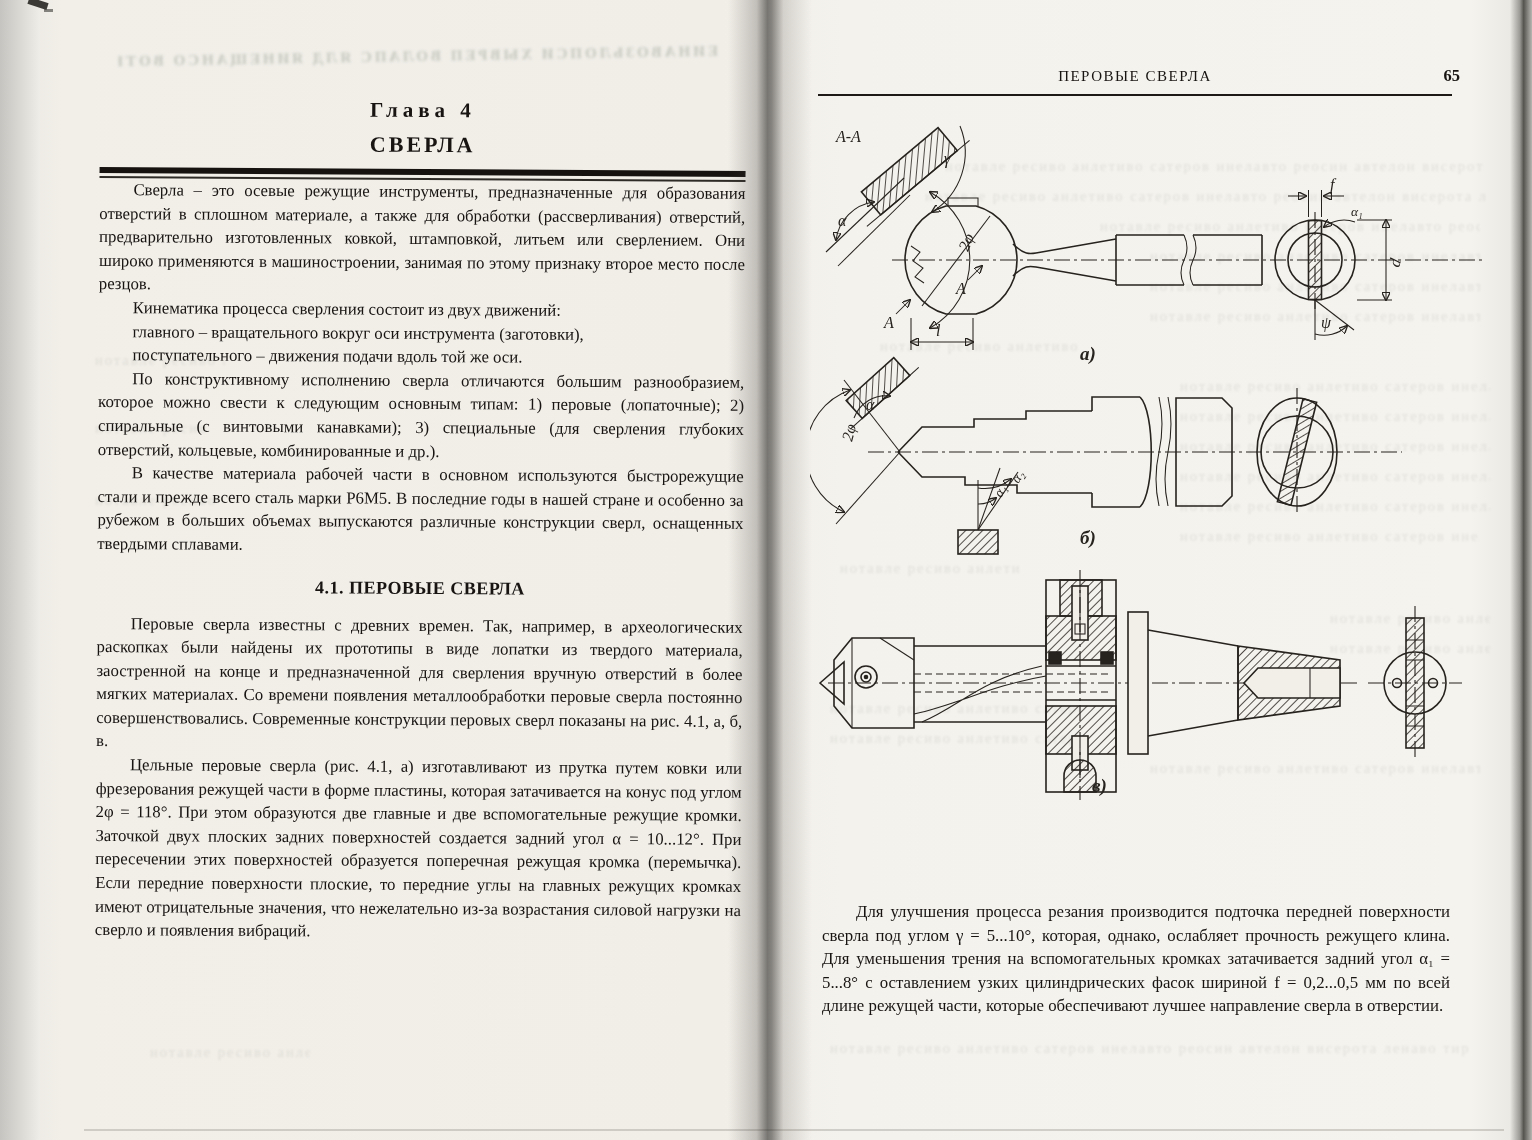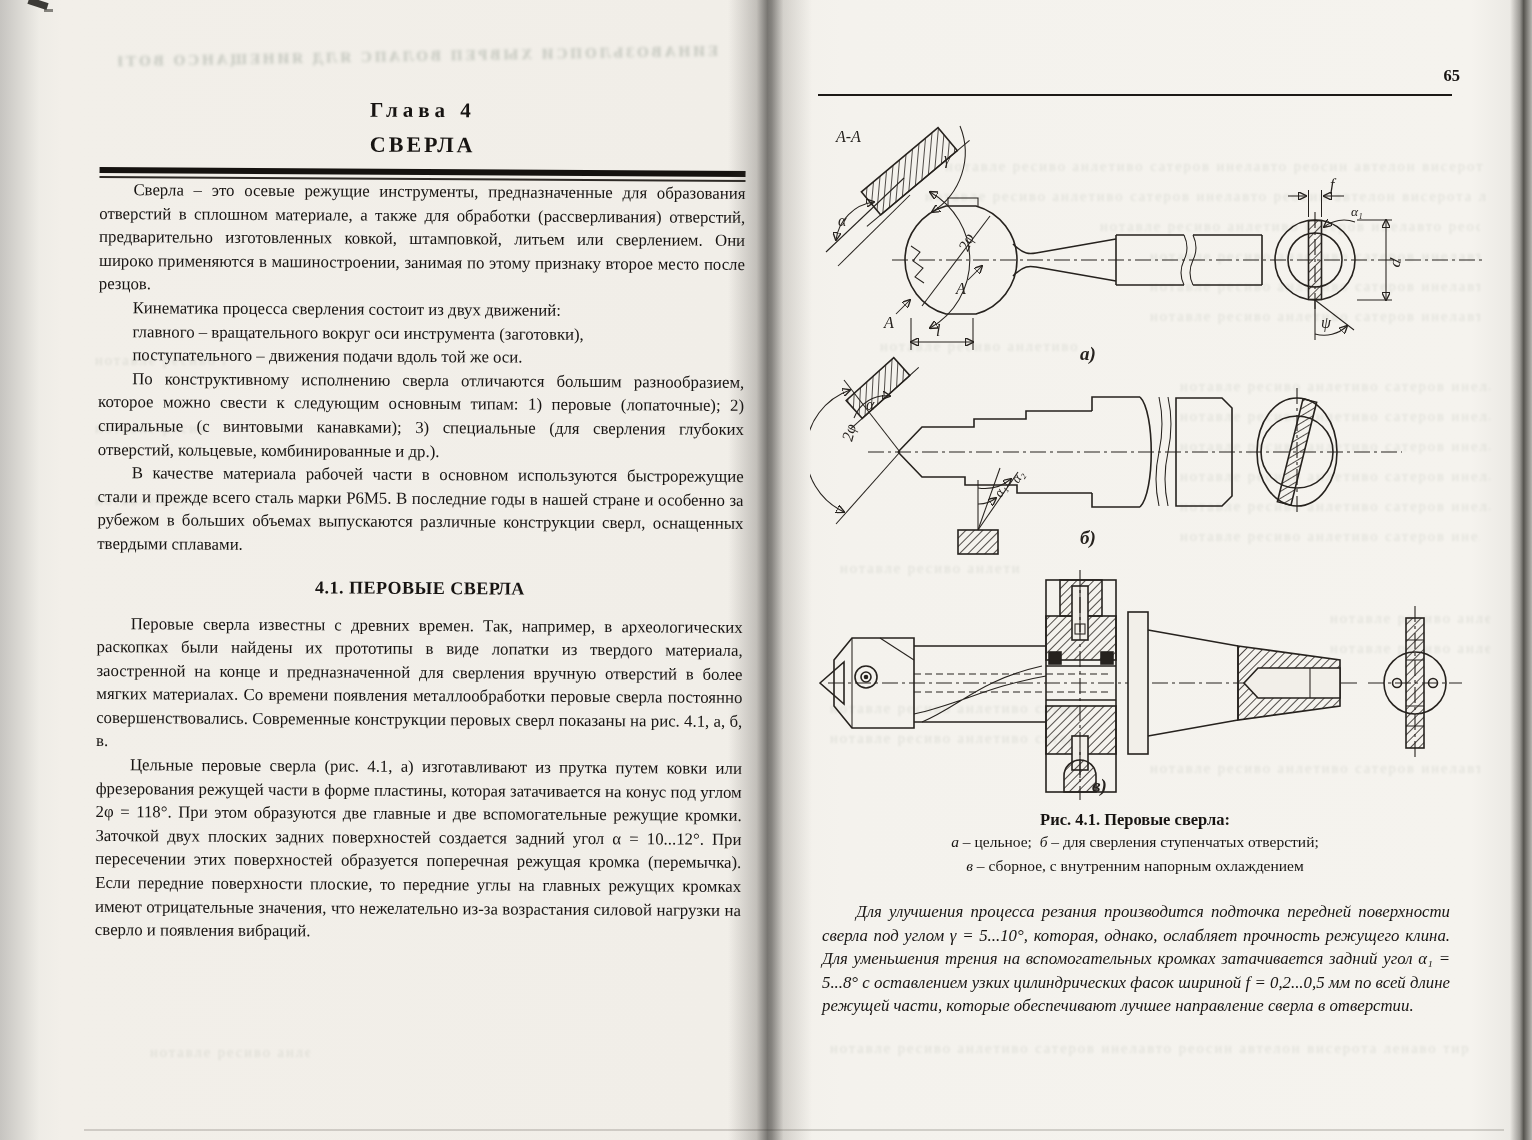--- a/index.html
+++ b/index.html
@@ -41,21 +41,21 @@
   .running-head{position:absolute;left:820px;top:68px;width:630px;text-align:center;
     font-size:15px;letter-spacing:1.5px;z-index:2;}
   .page-num{position:absolute;left:1420px;top:66px;width:40px;text-align:right;
     font-size:16.5px;font-weight:bold;z-index:2;}
   .head-rule{position:absolute;left:818px;top:94px;width:634px;height:2px;background:#1c1916;z-index:2;}
   .figure-svg{position:absolute;left:810px;top:100px;width:700px;height:700px;z-index:2;}
   .caption{position:absolute;left:820px;top:810px;width:630px;text-align:center;z-index:2;}
   .caption-title{font-size:16.5px;font-weight:bold;}
   .caption-line{font-size:15.5px;line-height:24px;}
   .caption i{font-style:italic;}
-  .col-right-par{position:absolute;left:822px;top:900px;width:628px;z-index:2;font-style:italic;}
+  .col-right-par{position:absolute;left:822px;top:900px;width:628px;z-index:2;}
   
   .figure-svg path,.figure-svg line,.figure-svg rect,.figure-svg circle,.figure-svg ellipse{
     stroke:#26221e;stroke-width:1.6;fill:none;}
   .figure-svg .cl{stroke-dasharray:16 4 3 4;stroke-width:1.1;}
   .figure-svg .dash{stroke-dasharray:7 4;stroke-width:1.1;}
   .figure-svg .thin{stroke-width:1.05;}
   .figure-svg text{font-family:"Liberation Serif","DejaVu Serif",serif;font-style:italic;
     font-size:16px;fill:#26221e;stroke:none;}
   .figure-svg text.sub{font-size:19px;font-weight:bold;}
   .figure-svg text.small{font-size:13.5px;}
@@ -108,20 +108,21 @@
     <p class="body kin">поступательного – движения подачи вдоль той же оси.</p>
     <p class="body">По конструктивному исполнению сверла отличаются большим разнообразием, которое можно свести к следующим основным типам: 1) перовые (лопаточные); 2) спиральные (с винтовыми канавками); 3) специальные (для сверления глубоких отверстий, кольцевые, комбинированные и др.).</p>
     <p class="body">В качестве материала рабочей части в основном используются быстрорежущие стали и прежде всего сталь марки Р6М5. В последние годы в нашей стране и особенно за рубежом в больших объемах выпускаются различные конструкции сверл, оснащенных твердыми сплавами.</p>
     <h2 class="section-heading">4.1. ПЕРОВЫЕ СВЕРЛА</h2>
     <p class="body">Перовые сверла известны с древних времен. Так, например, в археологических раскопках были найдены их прототипы в виде лопатки из твердого материала, заостренной на конце и предназначенной для сверления вручную отверстий в более мягких материалах. Со времени появления металлообработки перовые сверла постоянно совершенствовались. Современные конструкции перовых сверл показаны на рис. 4.1, а, б, в.</p>
     <p class="body">Цельные перовые сверла (рис. 4.1, а) изготавливают из прутка путем ковки или фрезерования режущей части в форме пластины, которая затачивается на конус под углом 2φ = 118°. При этом образуются две главные и две вспомогательные режущие кромки. Заточкой двух плоских задних поверхностей создается задний угол α = 10...12°. При пересечении этих поверхностей образуется поперечная режущая кромка (перемычка). Если передние поверхности плоские, то передние углы на главных режущих кромках имеют отрицательные значения, что нежелательно из-за возрастания силовой нагрузки на сверло и появления вибраций.</p>
   </div>
 
   <div class="gutter"></div>
 
+  <div class="running-head">ПЕРОВЫЕ СВЕРЛА</div>
   <div class="page-num">65</div>
   <div class="head-rule"></div>
 
   <svg class="figure-svg" viewBox="0 0 700 700">
     <defs>
       <pattern id="h45" patternUnits="userSpaceOnUse" width="6" height="6" patternTransform="rotate(45)">
         <line x1="0" y1="0" x2="0" y2="6" stroke="#26221e" stroke-width="1.3"></line>
       </pattern>
       <marker id="ar" viewBox="0 0 10 10" refX="9" refY="5" markerWidth="8" markerHeight="8" orient="auto-start-reverse">
         <path d="M0,0 L10,5 L0,10 z" fill="#26221e" stroke="none"></path>
@@ -275,24 +276,19 @@
         <rect x="596" y="518" width="18" height="130" style="fill:url(#h45)"></rect>
         <path d="M596,540 h18 M596,560 h18 M596,606 h18 M596,626 h18" class="thin"></path>
         <circle cx="605" cy="583" r="31"></circle>
         <circle cx="587" cy="583" r="4.5"></circle>
         <circle cx="623" cy="583" r="4.5"></circle>
       </g>
       <text x="282" y="692" class="sub">в)</text>
     </g>
   </svg>
 
-  <div class="caption">
-    <div class="caption-title">Рис. 4.1. Перовые сверла:</div>
-    <div class="caption-line"><i>а</i><span> – цельное;&nbsp; </span><i>б</i><span> – для сверления ступенчатых отверстий;</span></div>
-    <div class="caption-line"><i>в</i><span> – сборное, с внутренним напорным охлаждением</span></div>
-  </div>
 
   <div class="col-right-par">
     <p class="body">Для улучшения процесса резания производится подточка передней поверхности сверла под углом γ = 5...10°, которая, однако, ослабляет прочность режущего клина. Для уменьшения трения на вспомогательных кромках затачивается задний угол α₁ = 5...8° с оставлением узких цилиндрических фасок шириной f = 0,2...0,5 мм по всей длине режущей части, которые обеспечивают лучшее направление сверла в отверстии.</p>
   </div>
 
   <div class="edge-right"></div>
 </div>
 
 </body></html>

